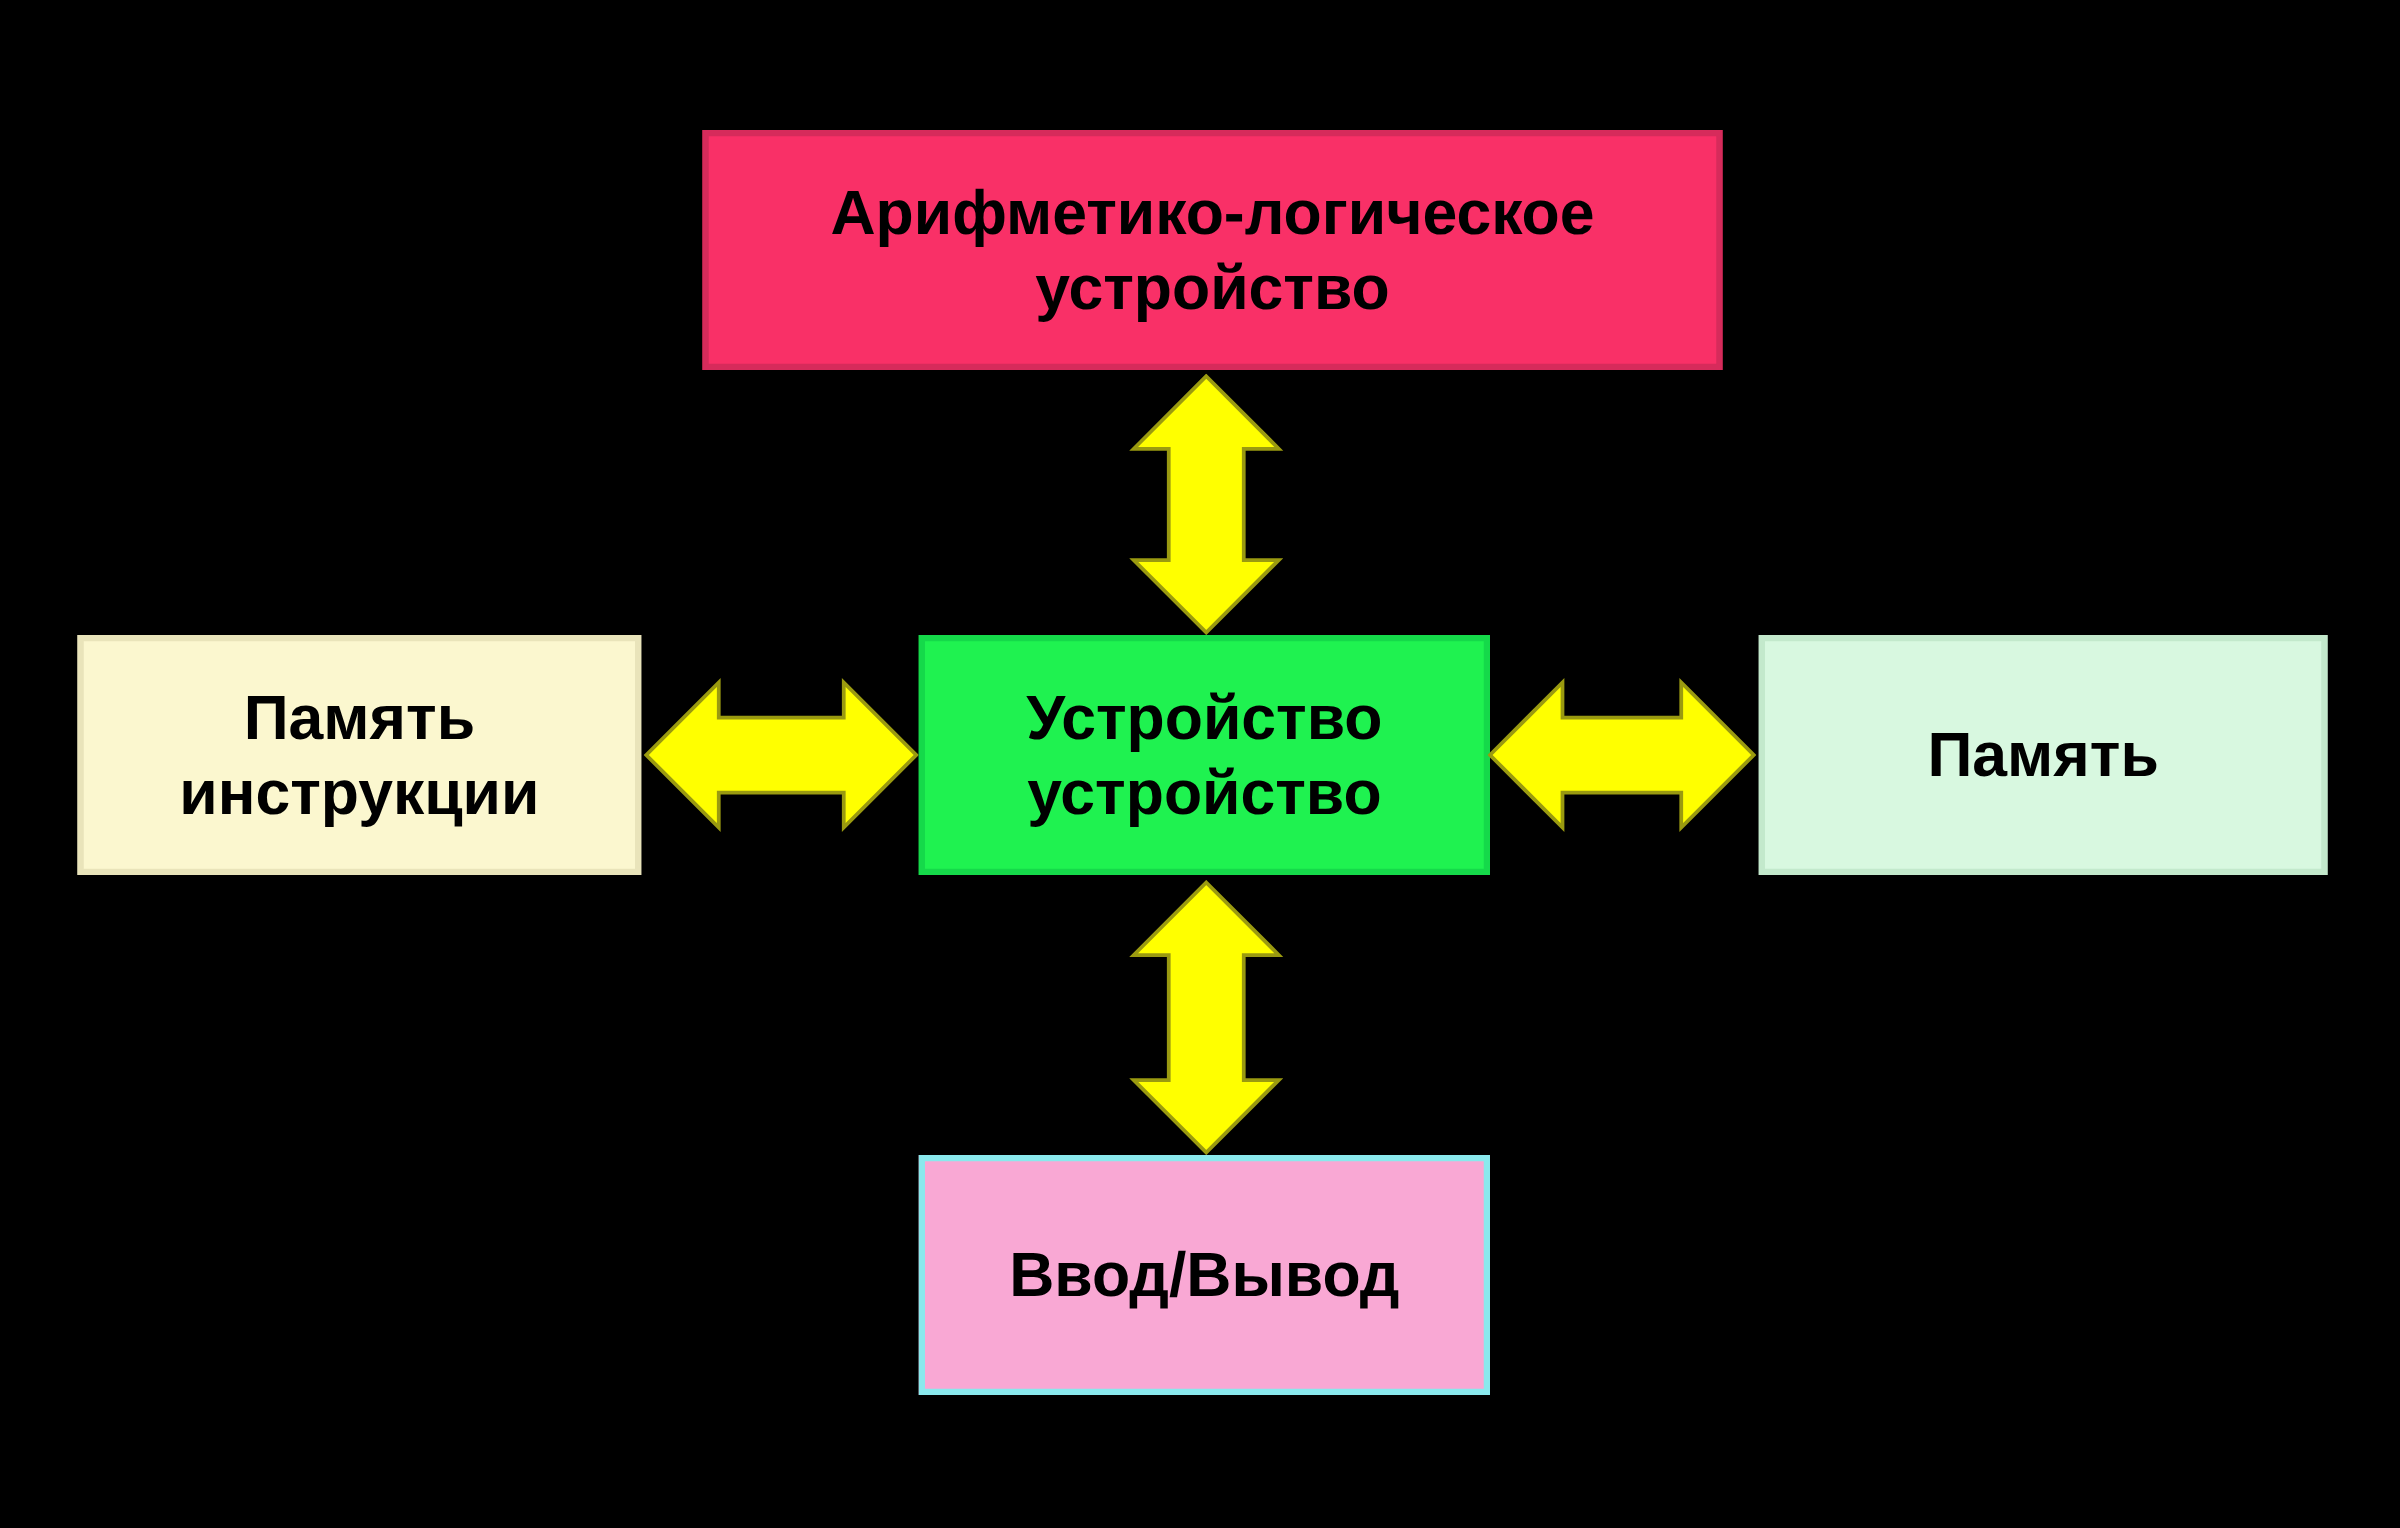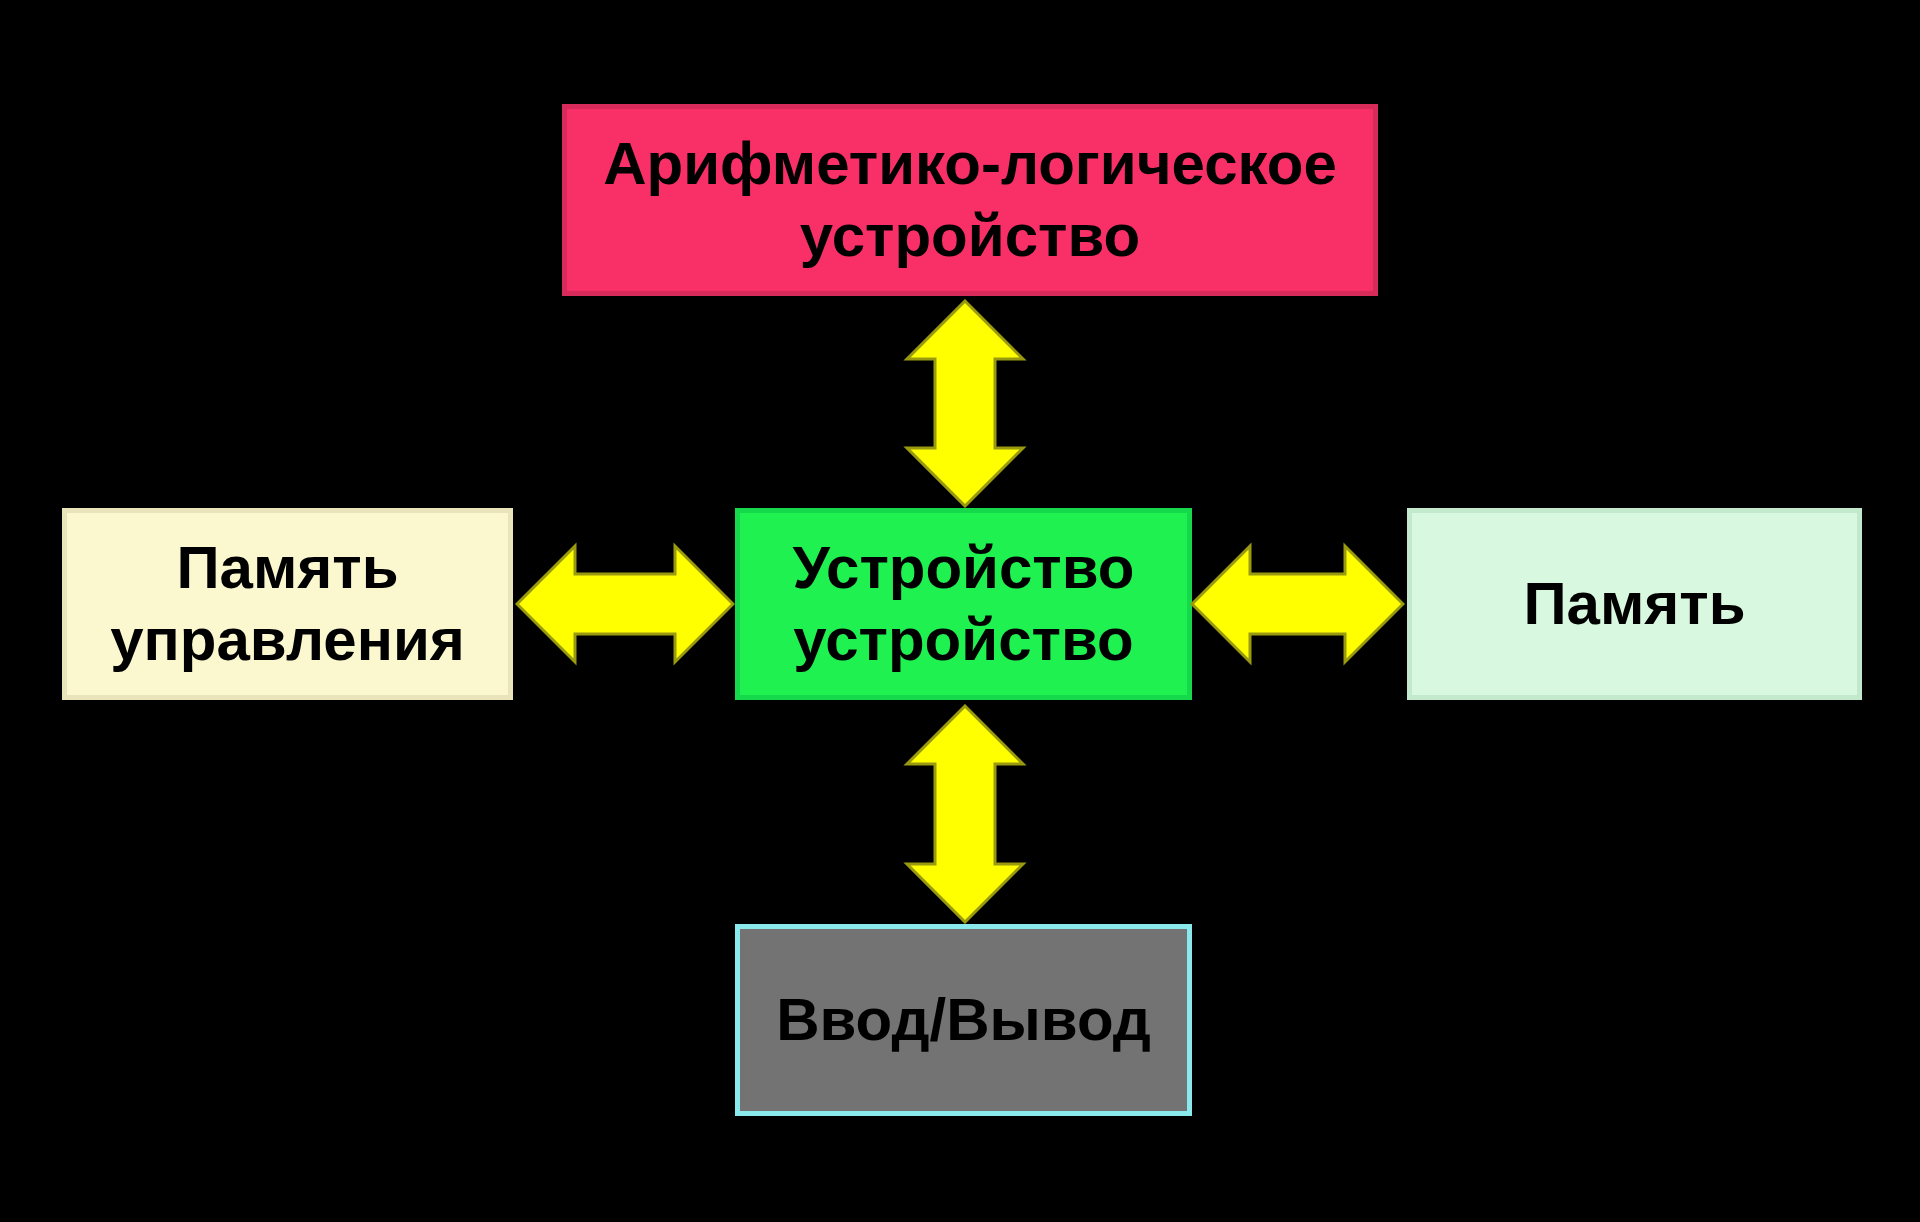--- a/index.html
+++ b/index.html
@@ -20,21 +20,21 @@
     box-sizing: border-box;
     border: 5px solid #888888; 
     display: flex;
     flex-direction: column;
     align-items: center;
     justify-content: center;
     text-align: center;
   }
   .box .line {
     font-weight: bold;
-    font-size: 60px;
+    font-size: 50px;
     line-height: 1.2;
     color: #000000;
     white-space: nowrap;
   }
   
   .box-alu     { left: 562px;  top: 104px; width: 816px; height: 192px; }
   .box-instr   { left: 62px;   top: 508px; width: 451px; height: 192px; }
   .box-control { left: 735px;  top: 508px; width: 457px; height: 192px; }
   .box-data    { left: 1407px; top: 508px; width: 455px; height: 192px; }
   .box-io      { left: 735px;  top: 924px; width: 457px; height: 192px; }
@@ -53,33 +53,33 @@
 
 <div class="stage" style="background-color: rgb(0, 0, 0);">
 
   <div class="box box-alu" style="background-color: rgb(249, 48, 103); border-color: rgb(214, 43, 91);">
     <div class="line">Арифметико-логическое</div>
     <div class="line">устройство</div>
   </div>
 
   <div class="box box-instr" style="background-color: rgb(251, 247, 207); border-color: rgb(233, 228, 186);">
     <div class="line">Память</div>
-    <div class="line">управления</div>
+    <div class="line">инструкции</div>
   </div>
 
   <div class="box box-control" style="background-color: rgb(31, 242, 80); border-color: rgb(21, 217, 74);">
     <div class="line">Устройство</div>
     <div class="line">устройство</div>
   </div>
 
   <div class="box box-data" style="background-color: rgb(216, 248, 224); border-color: rgb(195, 233, 204);">
     <div class="line">Память</div>
   </div>
 
-  <div class="box box-io" style="background-color: #737373; border-color: rgb(138, 233, 237);">
+  <div class="box box-io" style="background-color: #f9a8d4; border-color: rgb(138, 233, 237);">
     <div class="line">Ввод/Вывод</div>
   </div>
 
   <svg class="arrow arrow-top" viewBox="0 0 124 209" preserveAspectRatio="none">
     <polygon stroke-width="3" stroke-linejoin="miter" points="62,2 120,60 92,60 92,149 120,149 62,207 4,149 32,149 32,60 4,60" fill="#FFFF00" stroke="#9A9A10"></polygon>
   </svg>
 
   <svg class="arrow arrow-bottom" viewBox="0 0 124 220" preserveAspectRatio="none">
     <polygon stroke-width="3" stroke-linejoin="miter" points="62,2 120,60 92,60 92,160 120,160 62,218 4,160 32,160 32,60 4,60" fill="#FFFF00" stroke="#9A9A10"></polygon>
   </svg>

